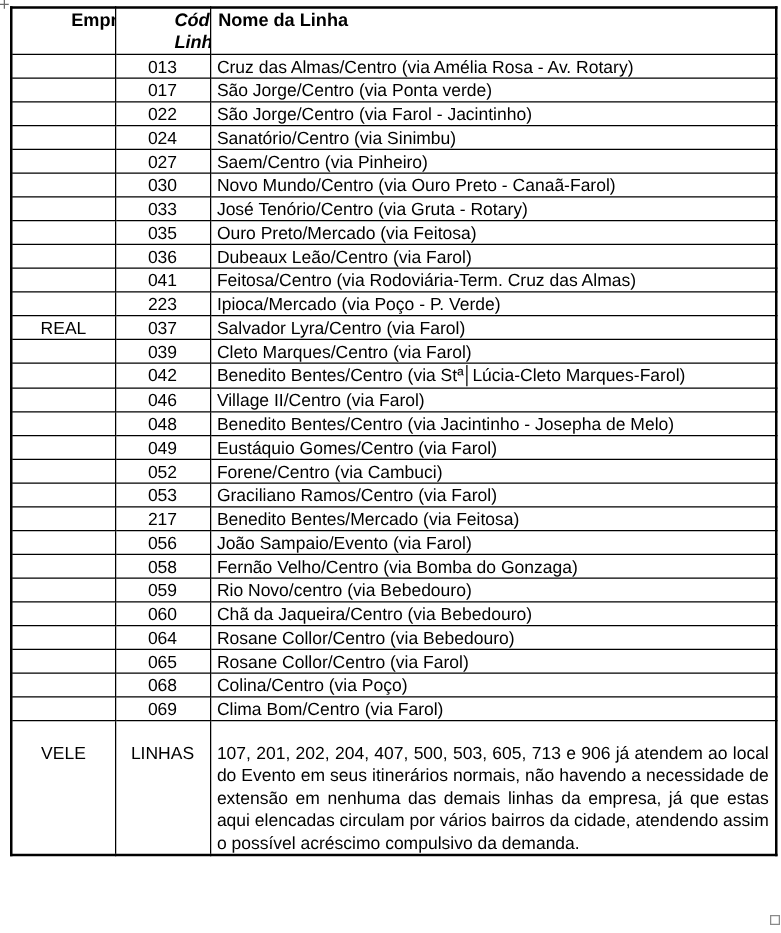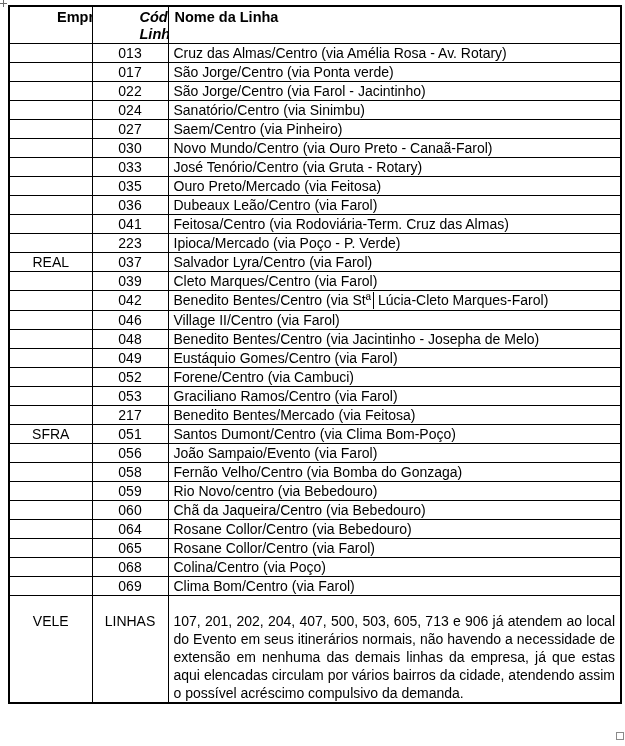--- a/index.html
+++ b/index.html
@@ -207,25 +207,20 @@
           <td class="cell-empresa"></td>
           <td class="cell-codigo">053</td>
           <td class="cell-nome">Graciliano Ramos/Centro (via Farol)</td>
         </tr>
         <tr>
           <td class="cell-empresa"></td>
           <td class="cell-codigo">217</td>
           <td class="cell-nome">Benedito Bentes/Mercado (via Feitosa)</td>
         </tr>
         <tr>
-          <td class="cell-empresa">SFRA</td>
-          <td class="cell-codigo">051</td>
-          <td class="cell-nome">Santos Dumont/Centro (via Clima Bom-Poço)</td>
-        </tr>
-        <tr>
           <td class="cell-empresa"></td>
           <td class="cell-codigo">056</td>
           <td class="cell-nome">João Sampaio/Evento (via Farol)</td>
         </tr>
         <tr>
           <td class="cell-empresa"></td>
           <td class="cell-codigo">058</td>
           <td class="cell-nome">Fernão Velho/Centro (via Bomba do Gonzaga)</td>
         </tr>
         <tr>

